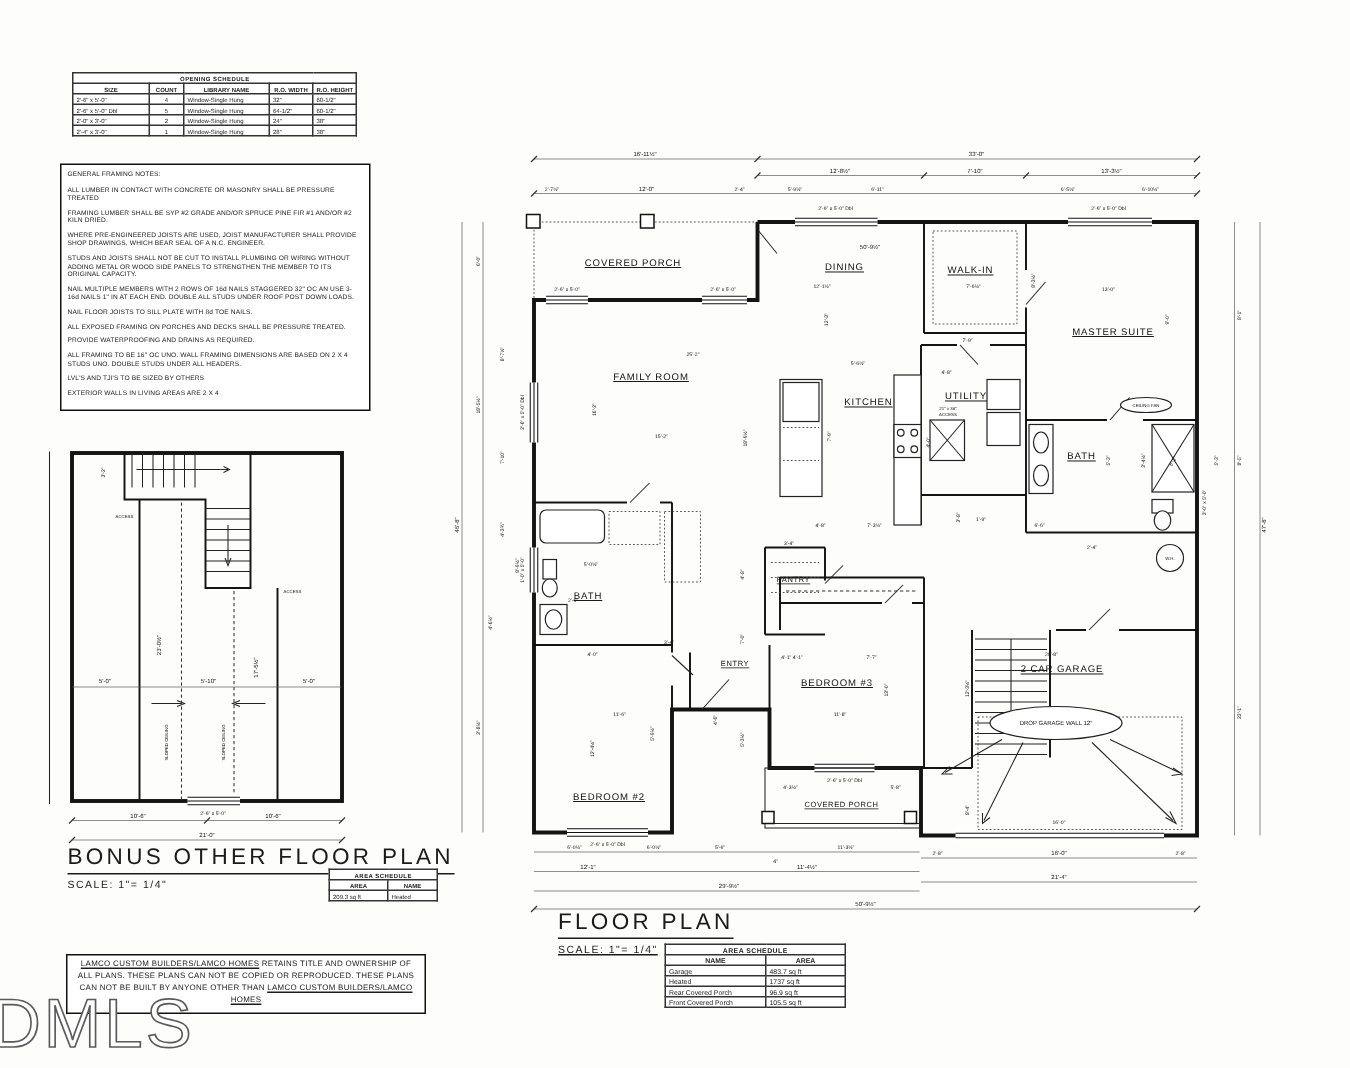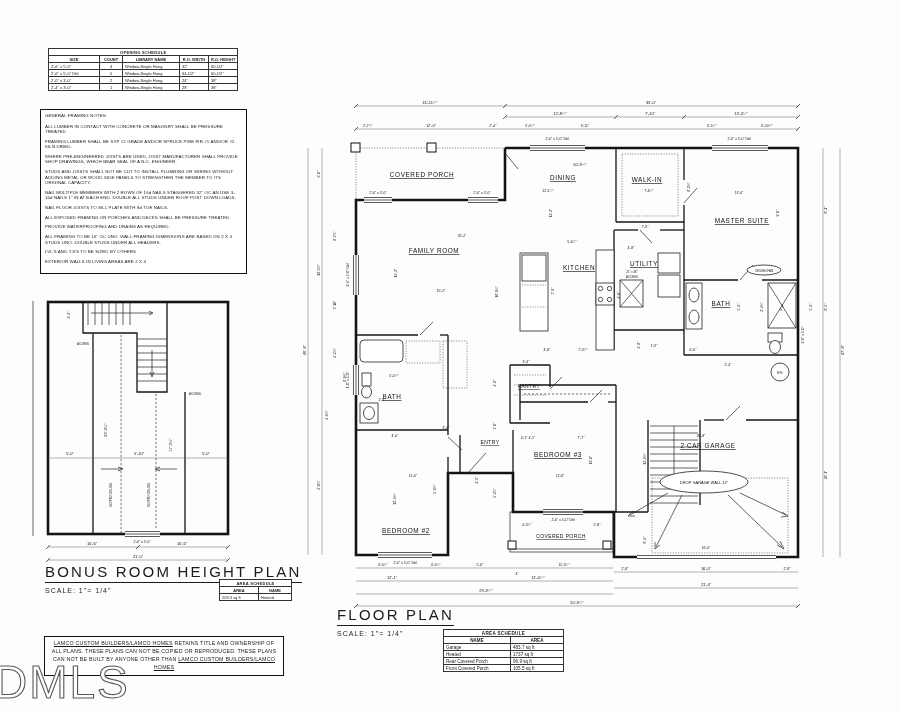--- a/index.html
+++ b/index.html
@@ -179,21 +179,21 @@
     <text class="d" x="157" y="250">10'-6"</text>
     <text class="d" x="113" y="263">21'-0"</text>
     <text class="d dd" x="117" y="248">2'-6" x 5'-0"</text>
     <text class="tiny" x="58" y="50">ACCESS</text>
     <text class="tiny" x="170" y="100">ACCESS</text>
     <text class="tiny" x="87" y="200" transform="rotate(-90 87 200)">SLOPED CEILING</text>
     <text class="tiny" x="125" y="200" transform="rotate(-90 125 200)">SLOPED CEILING</text>
   </svg>
 
   <div class="abs" style="left:45px;top:563px;">
-    <div class="plan-title">BONUS ROOM HEIGHT PLAN</div><br>
+    <div class="plan-title">BONUS OTHER FLOOR PLAN</div><br>
     <div class="plan-scale" style="margin-top:4px">SCALE: 1"= 1/4"</div>
   </div>
 
   <table id="bonus-area-table" class="sched abs" style="left:219px;top:579px;">
     <tbody>
         <tr>
           <td colspan="2" class="ttl">AREA SCHEDULE</td>
         </tr>
     <tr>
       <th style="width:34px">AREA</th>
@@ -529,21 +529,21 @@
     <text class="d dd" x="297" y="441">5'-8"</text>
     <text class="d dd" x="227" y="441">4'-3½"</text>
     <text class="d dd" x="196" y="408" transform="rotate(-90 196 408)">5'-3½"</text>
     <text class="d dd" x="178" y="395" transform="rotate(-90 178 395)">4'-6"</text>
     <text class="d dd" x="136" y="404" transform="rotate(-90 136 404)">5'-9½"</text>
     <text class="d dd" x="428" y="281">2'-4"</text>
     <text class="d dd" x="340" y="260" transform="rotate(-90 340 260)">3'-8"</text>
     <text class="d dd" x="247" y="266">4'-8"</text>
   </svg>
 
-  <div class="abs" style="left:337px;top:606px;">
+  <div class="abs" style="left:372px;top:606px;text-decoration:underline;">
     <div class="plan-title">FLOOR PLAN</div><br>
     <div class="plan-scale" style="margin-top:4px">SCALE: 1"= 1/4"</div>
   </div>
 
   <table id="main-area-table" class="sched abs" style="left:443px;top:629px;">
     <tbody>
         <tr>
           <td colspan="2" class="ttl">AREA SCHEDULE</td>
         </tr>
     <tr>

